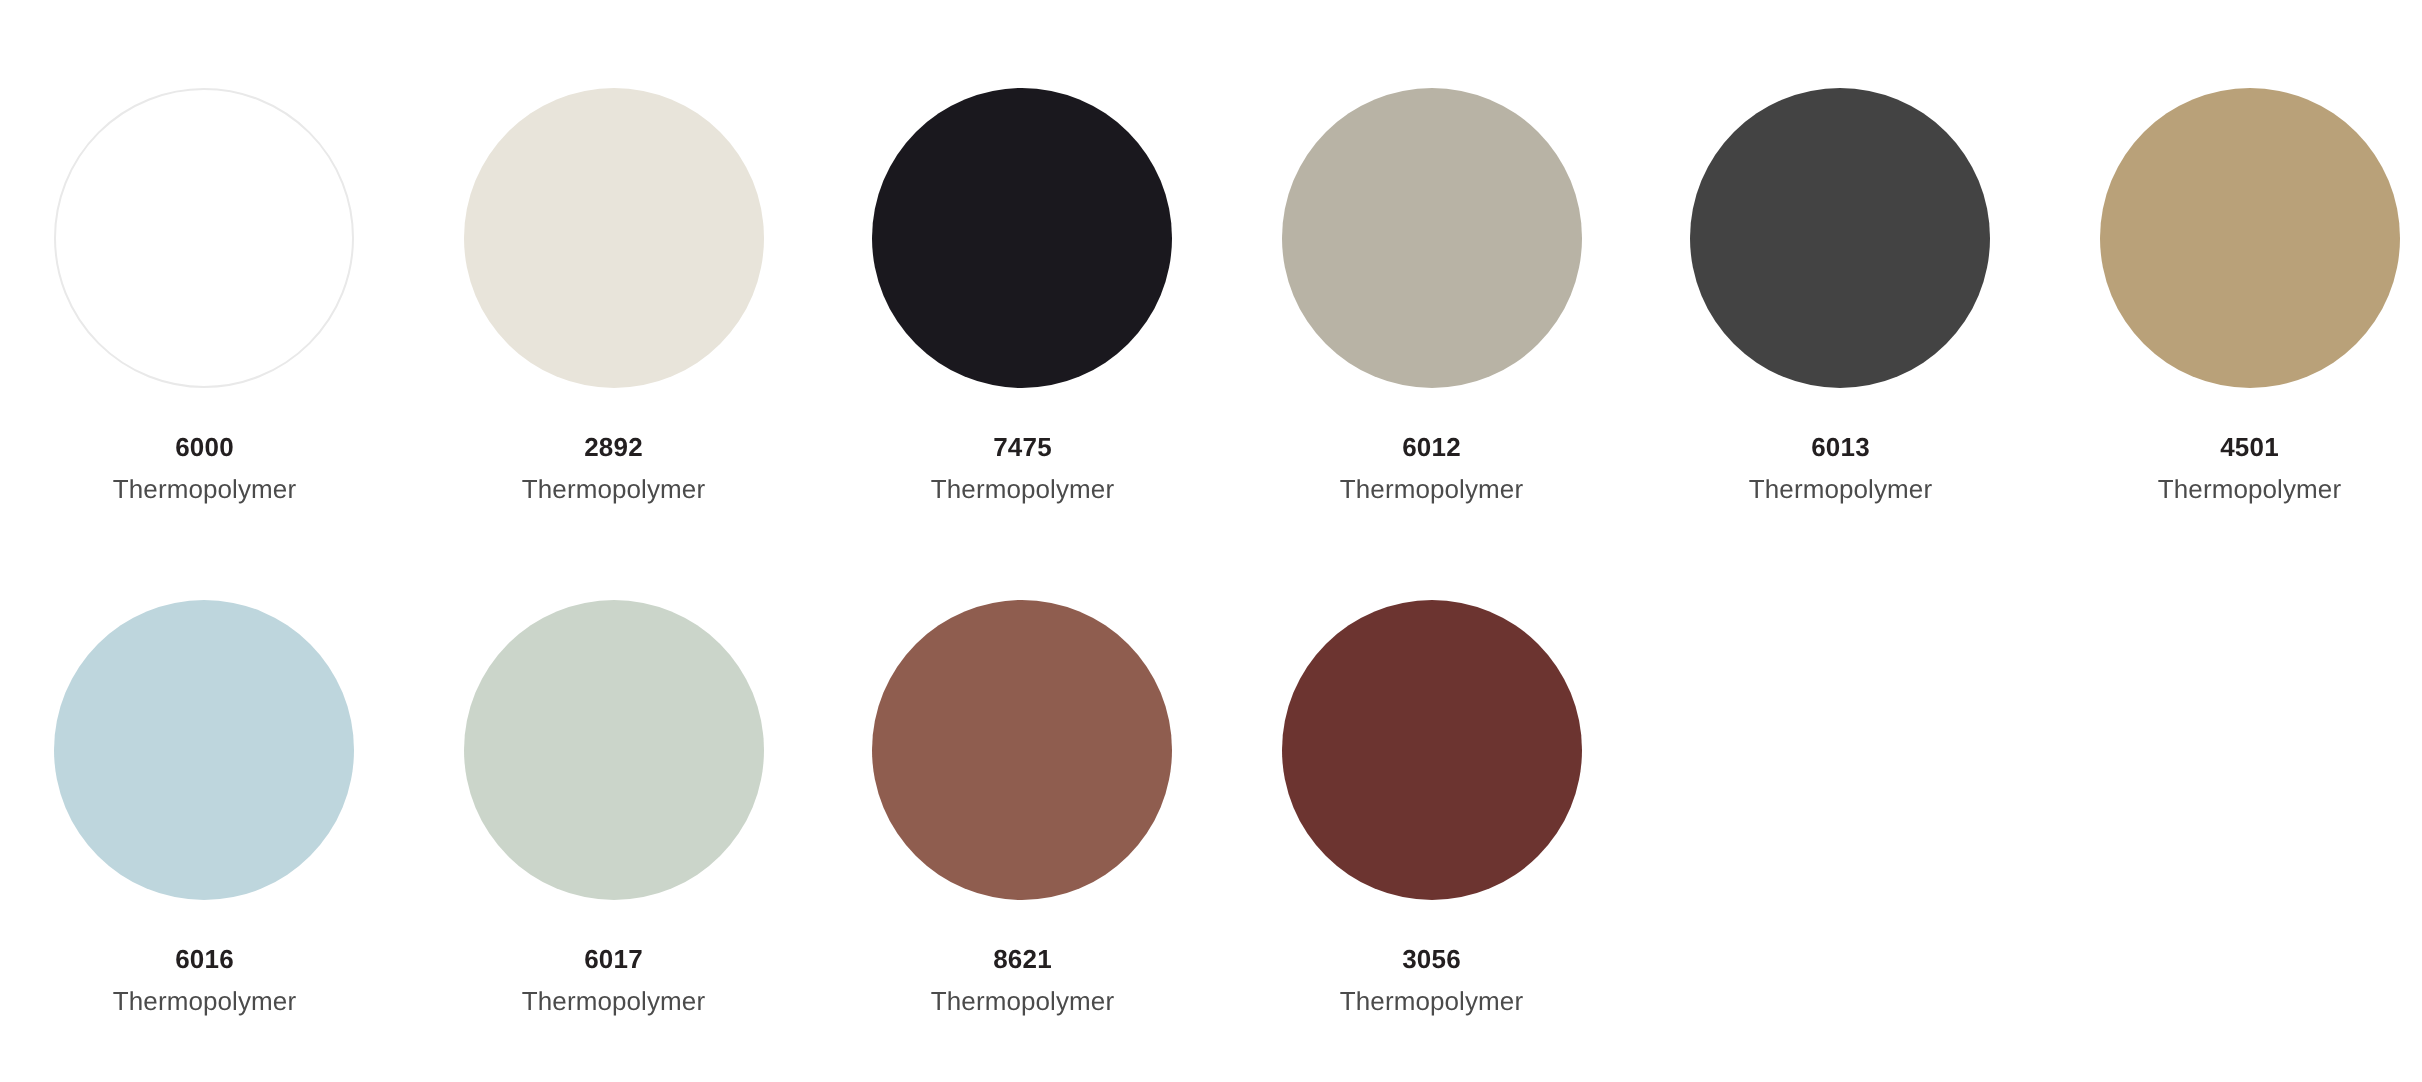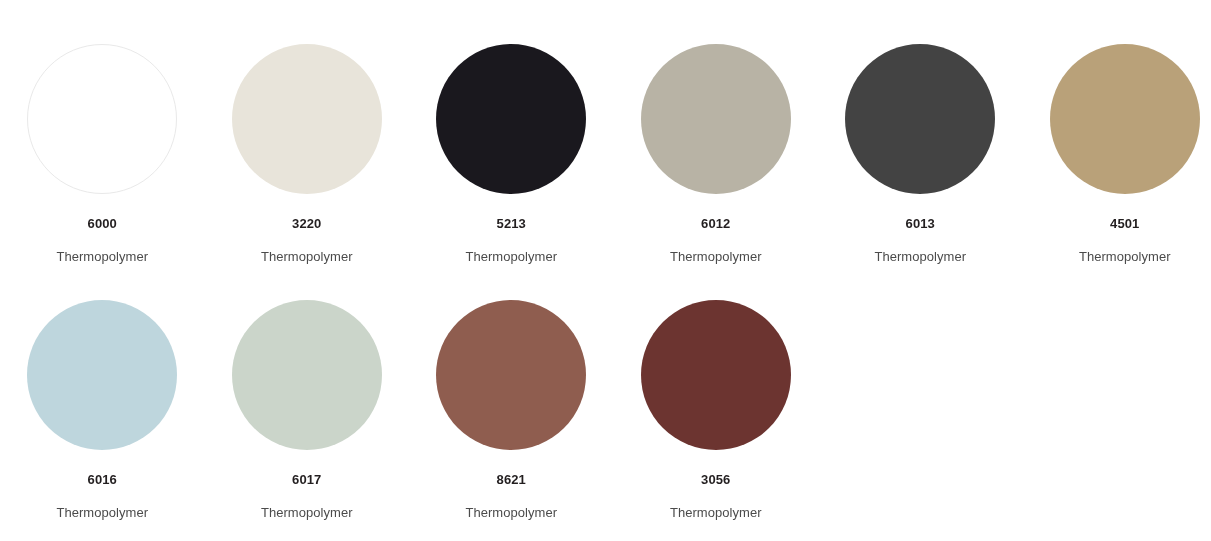--- a/index.html
+++ b/index.html
@@ -73,21 +73,21 @@
   .swatch-code {
     display: block;
     font-size: 13px;
     font-weight: bold;
     color: #231f20;
     letter-spacing: 0.1px;
   }
 
   .swatch-material {
     display: block;
-    margin-top: 16px;
+    margin-top: 4px;
     font-size: 13px;
     font-weight: normal;
     color: #4b4b4b;
     letter-spacing: 0.05px;
   }
 </style>
 </head>
 <body>
 
 <div id="swatch-board">
@@ -98,29 +98,29 @@
       <div class="swatch-disc has-ring" style="background-color: rgb(255, 255, 255);"></div>
       <div class="swatch-caption">
         <span class="swatch-code">6000</span>
         <span class="swatch-material">Thermopolymer</span>
       </div>
     </div>
 
     <div class="swatch-cell">
       <div class="swatch-disc" style="background-color: rgb(232, 228, 218);"></div>
       <div class="swatch-caption">
-        <span class="swatch-code">3220</span>
+        <span class="swatch-code">2892</span>
         <span class="swatch-material">Thermopolymer</span>
       </div>
     </div>
 
     <div class="swatch-cell">
       <div class="swatch-disc" style="background-color: rgb(26, 24, 30);"></div>
       <div class="swatch-caption">
-        <span class="swatch-code">5213</span>
+        <span class="swatch-code">7475</span>
         <span class="swatch-material">Thermopolymer</span>
       </div>
     </div>
 
     <div class="swatch-cell">
       <div class="swatch-disc" style="background-color: rgb(184, 179, 165);"></div>
       <div class="swatch-caption">
         <span class="swatch-code">6012</span>
         <span class="swatch-material">Thermopolymer</span>
       </div>

